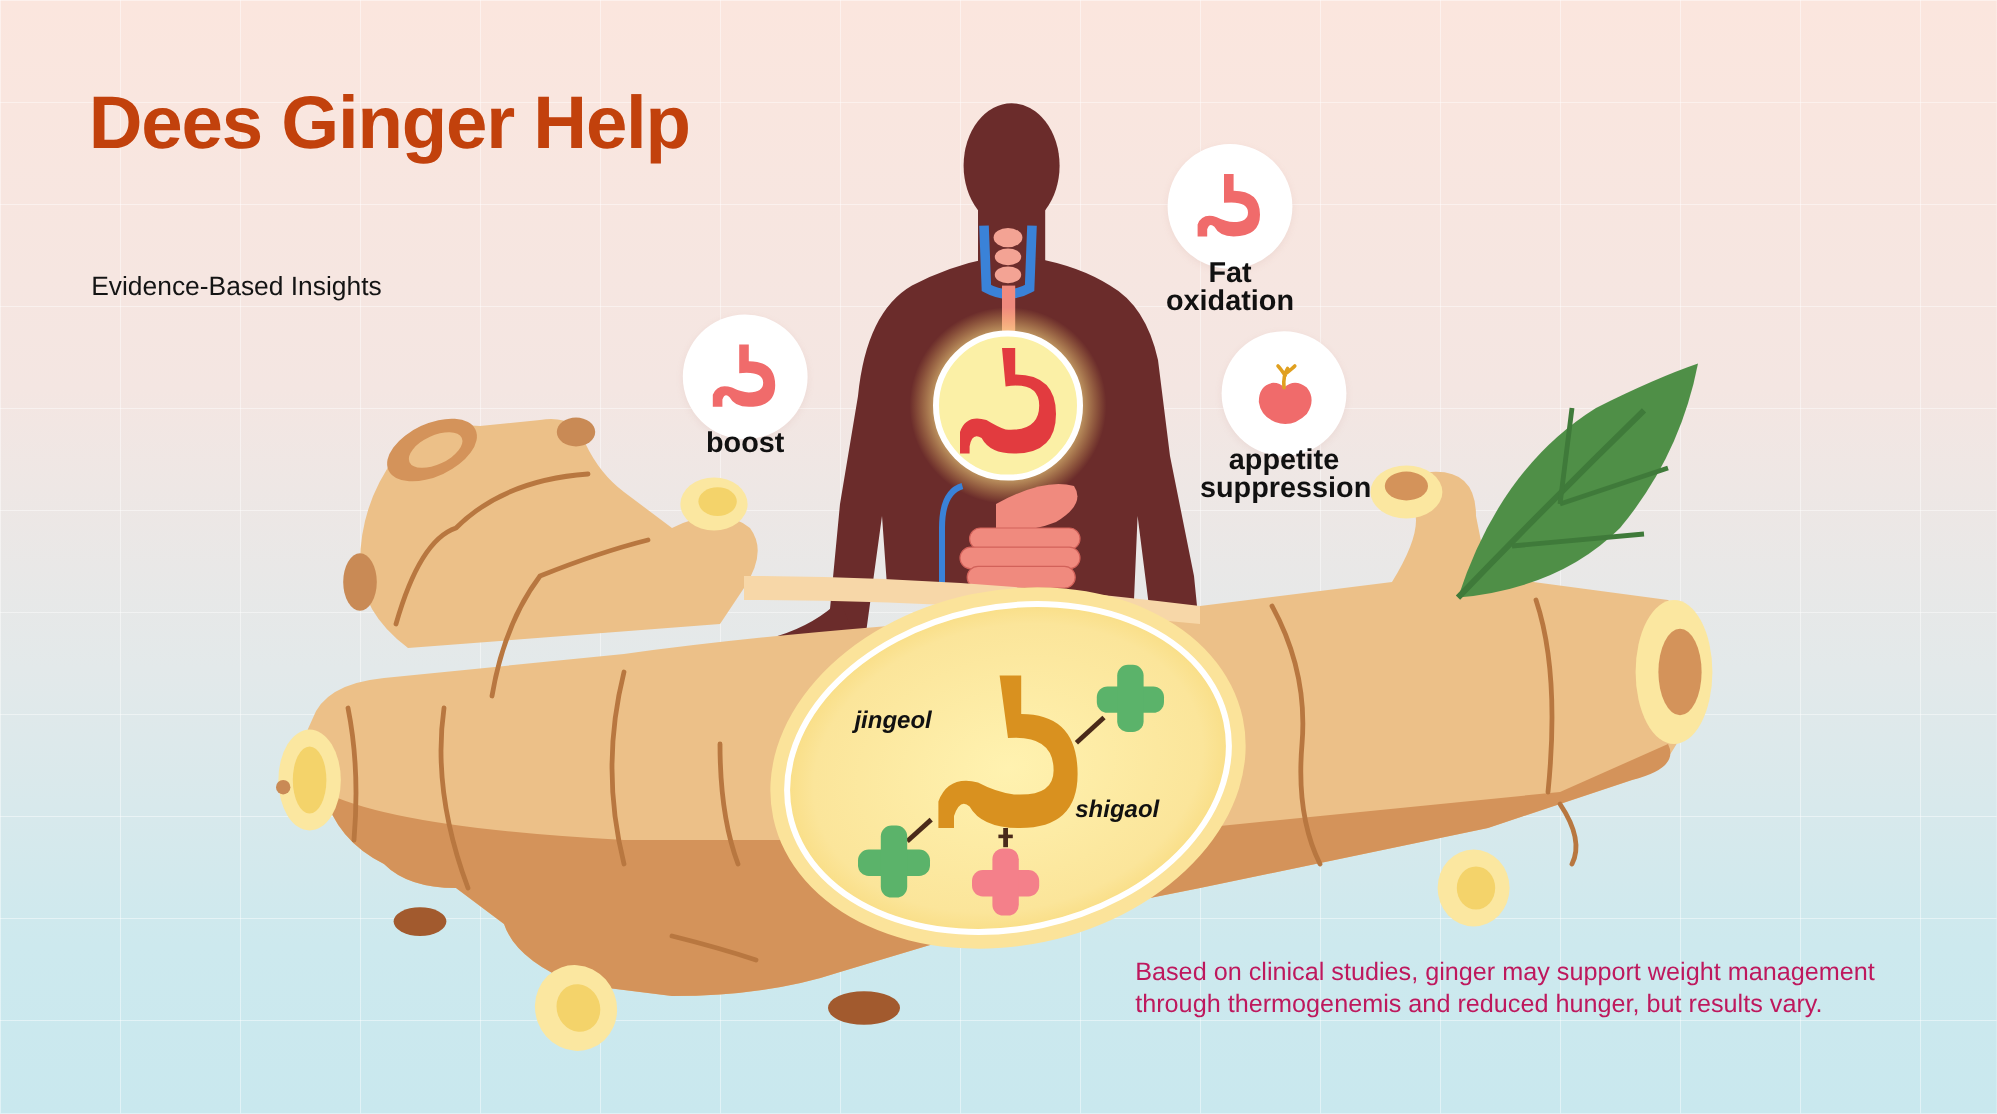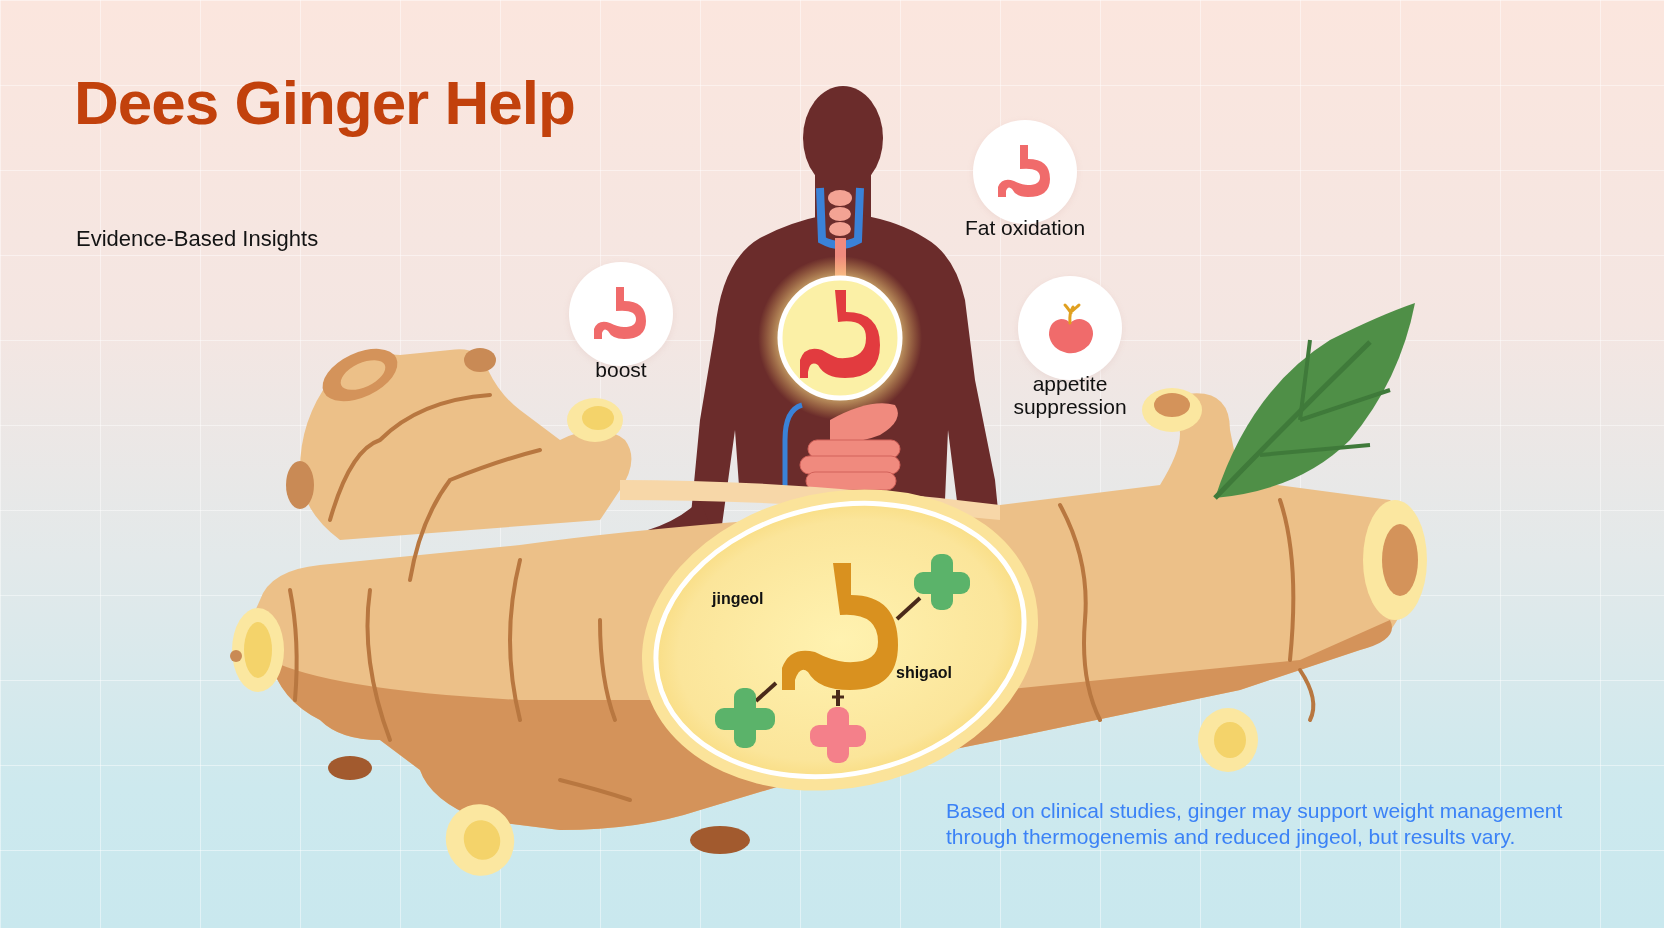--- a/index.html
+++ b/index.html
@@ -27,34 +27,34 @@
       font-size: 22px; color: #141414; font-weight: 400;
     }
     .art { position: absolute; left: 0; top: 0; width: 1664px; height: 928px; }
     .badge { position: absolute; text-align: center; }
     .badge .circle {
       width: 104px; height: 104px; border-radius: 50%; background: #ffffff;
       margin: 0 auto; display: flex; align-items: center; justify-content: center;
       box-shadow: 0 2px 6px rgba(200,150,140,0.15);
     }
     .badge .label {
-      font-size: 21px; color: #111; font-weight: 400; line-height: 23px; margin-top: -8px;
+      font-size: 24px; color: #111; font-weight: 700; line-height: 23px; margin-top: -8px;
       position: relative;
     }
     .badge-boost { left: 568px; top: 262px; width: 106px; text-align: center; }
     .badge-fat { left: 955px; top: 120px; width: 140px; }
     .badge-appetite { left: 1000px; top: 276px; width: 140px; }
     .cs-label {
-      position: absolute; font-size: 16px; font-weight: 700; color: #111;
+      position: absolute; font-size: 20px; font-weight: 700; color: #111; font-style: italic;
     }
     .cs-jingeol { left: 712px; top: 590px; }
     .cs-shigaol { left: 896px; top: 664px; }
     .caption {
       position: absolute; left: 946px; top: 798px; margin: 0;
-      font-size: 21px; line-height: 26px; color: #3b82f6;
+      font-size: 21px; line-height: 26px; color: #be185d;
     }
     .caption span { display: block; }
   </style>
 </head>
 <body>
 
 <div class="grid"></div>
 
 <svg class="art" viewBox="0 0 1664 928" xmlns="http://www.w3.org/2000/svg">
   <defs>
@@ -213,14 +213,14 @@
     <div>appetite</div>
     <div>suppression</div>
   </div>
 </div>
 
 <div class="cs-label cs-jingeol">jingeol</div>
 <div class="cs-label cs-shigaol">shigaol</div>
 
 <p class="caption">
   <span>Based on clinical studies, ginger may support weight management</span>
-  <span>through thermogenemis and reduced jingeol, but results vary.</span>
+  <span>through thermogenemis and reduced hunger, but results vary.</span>
 </p>
 
 </body></html>

